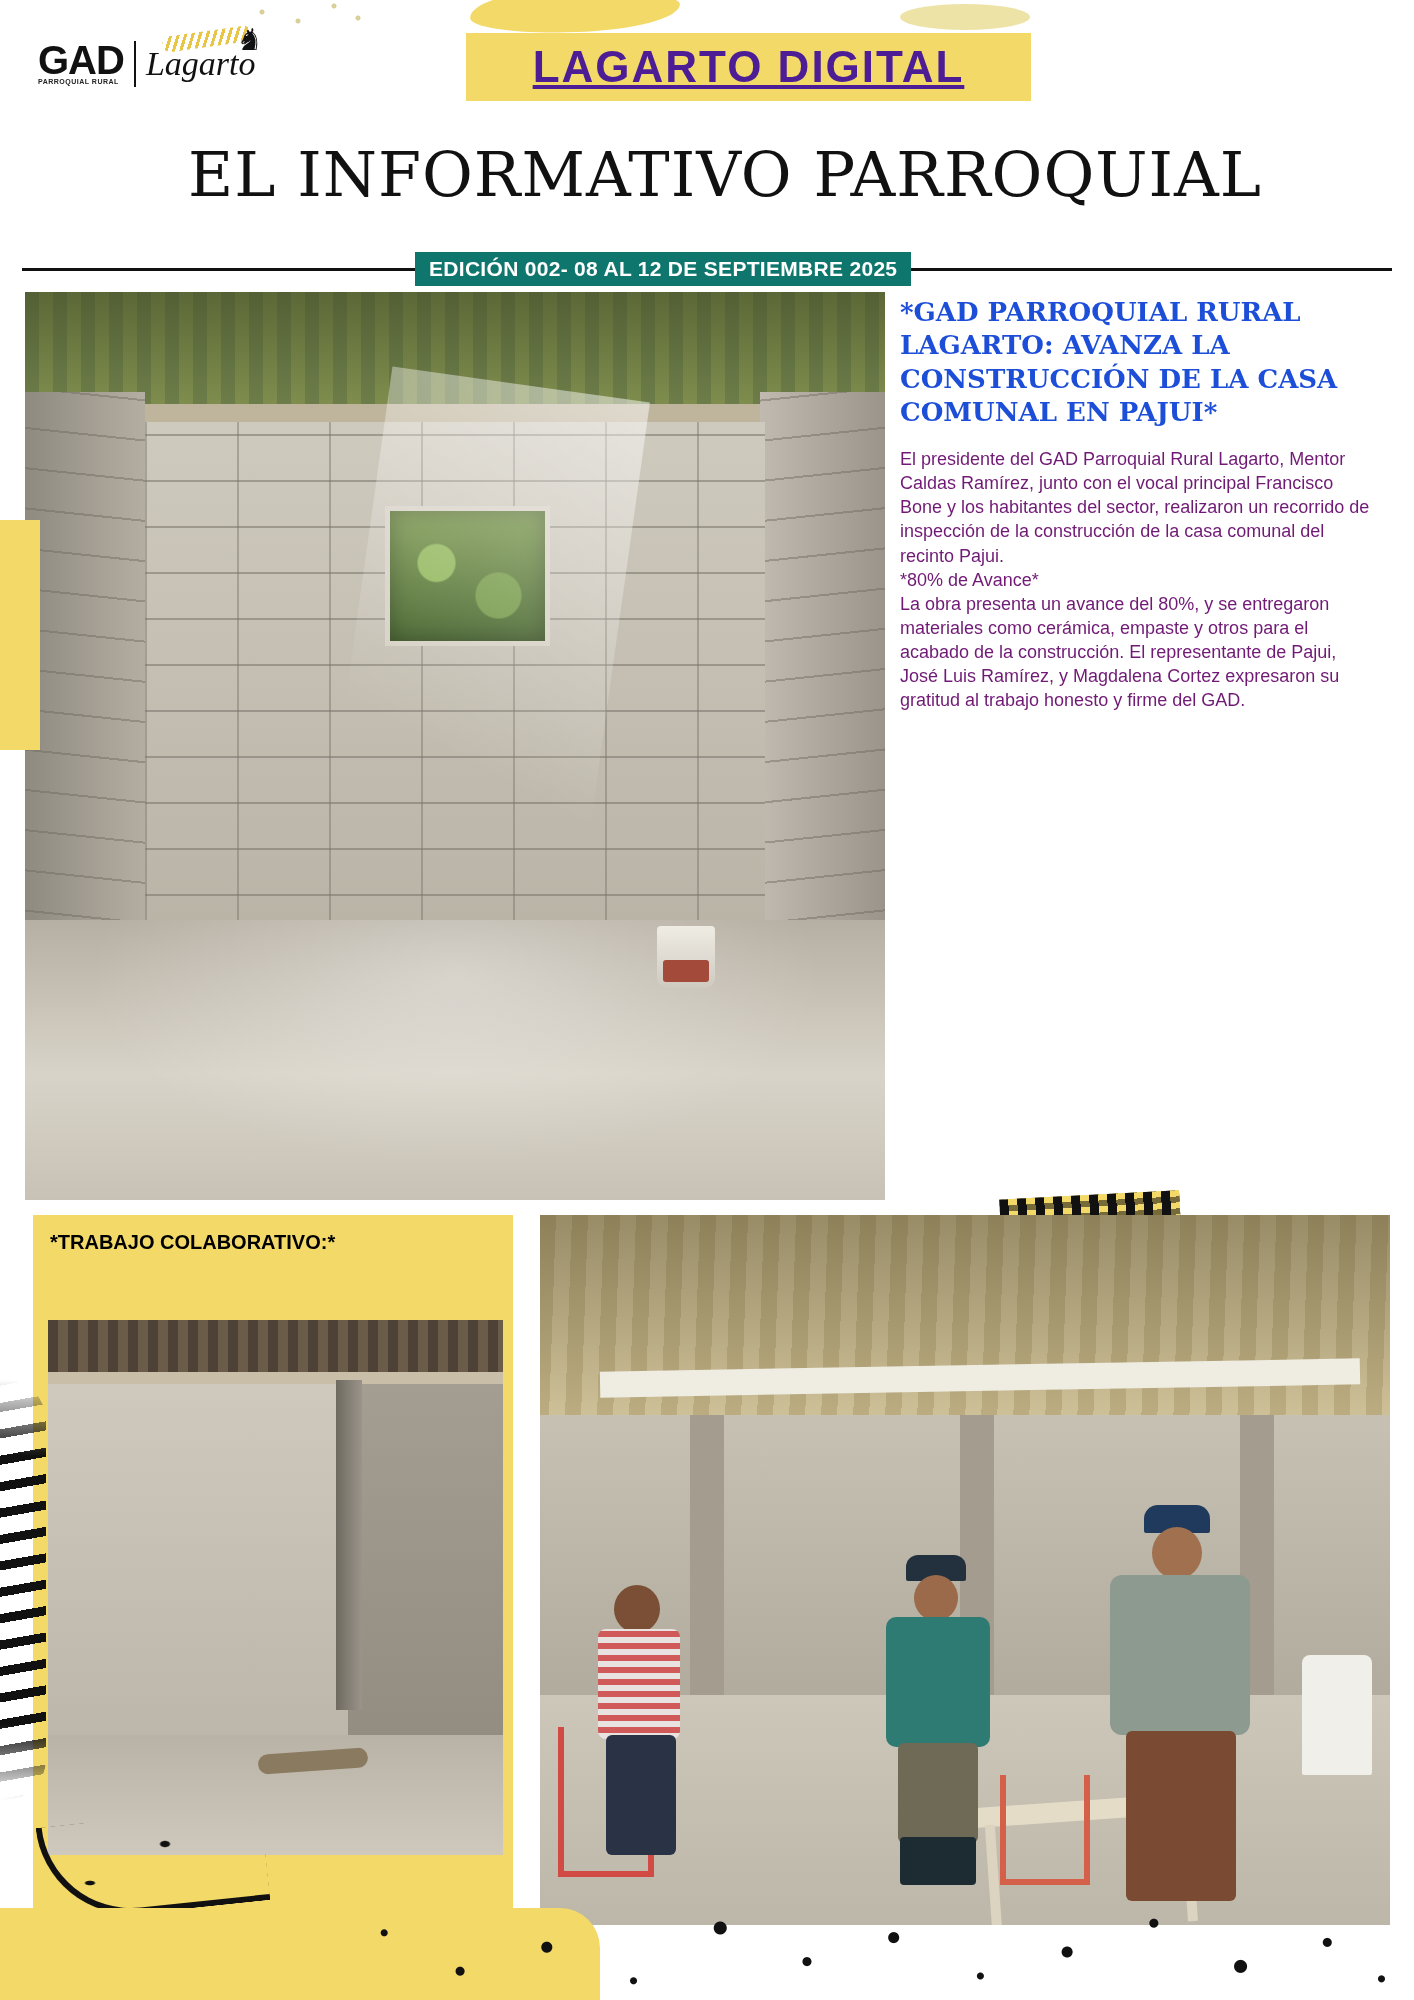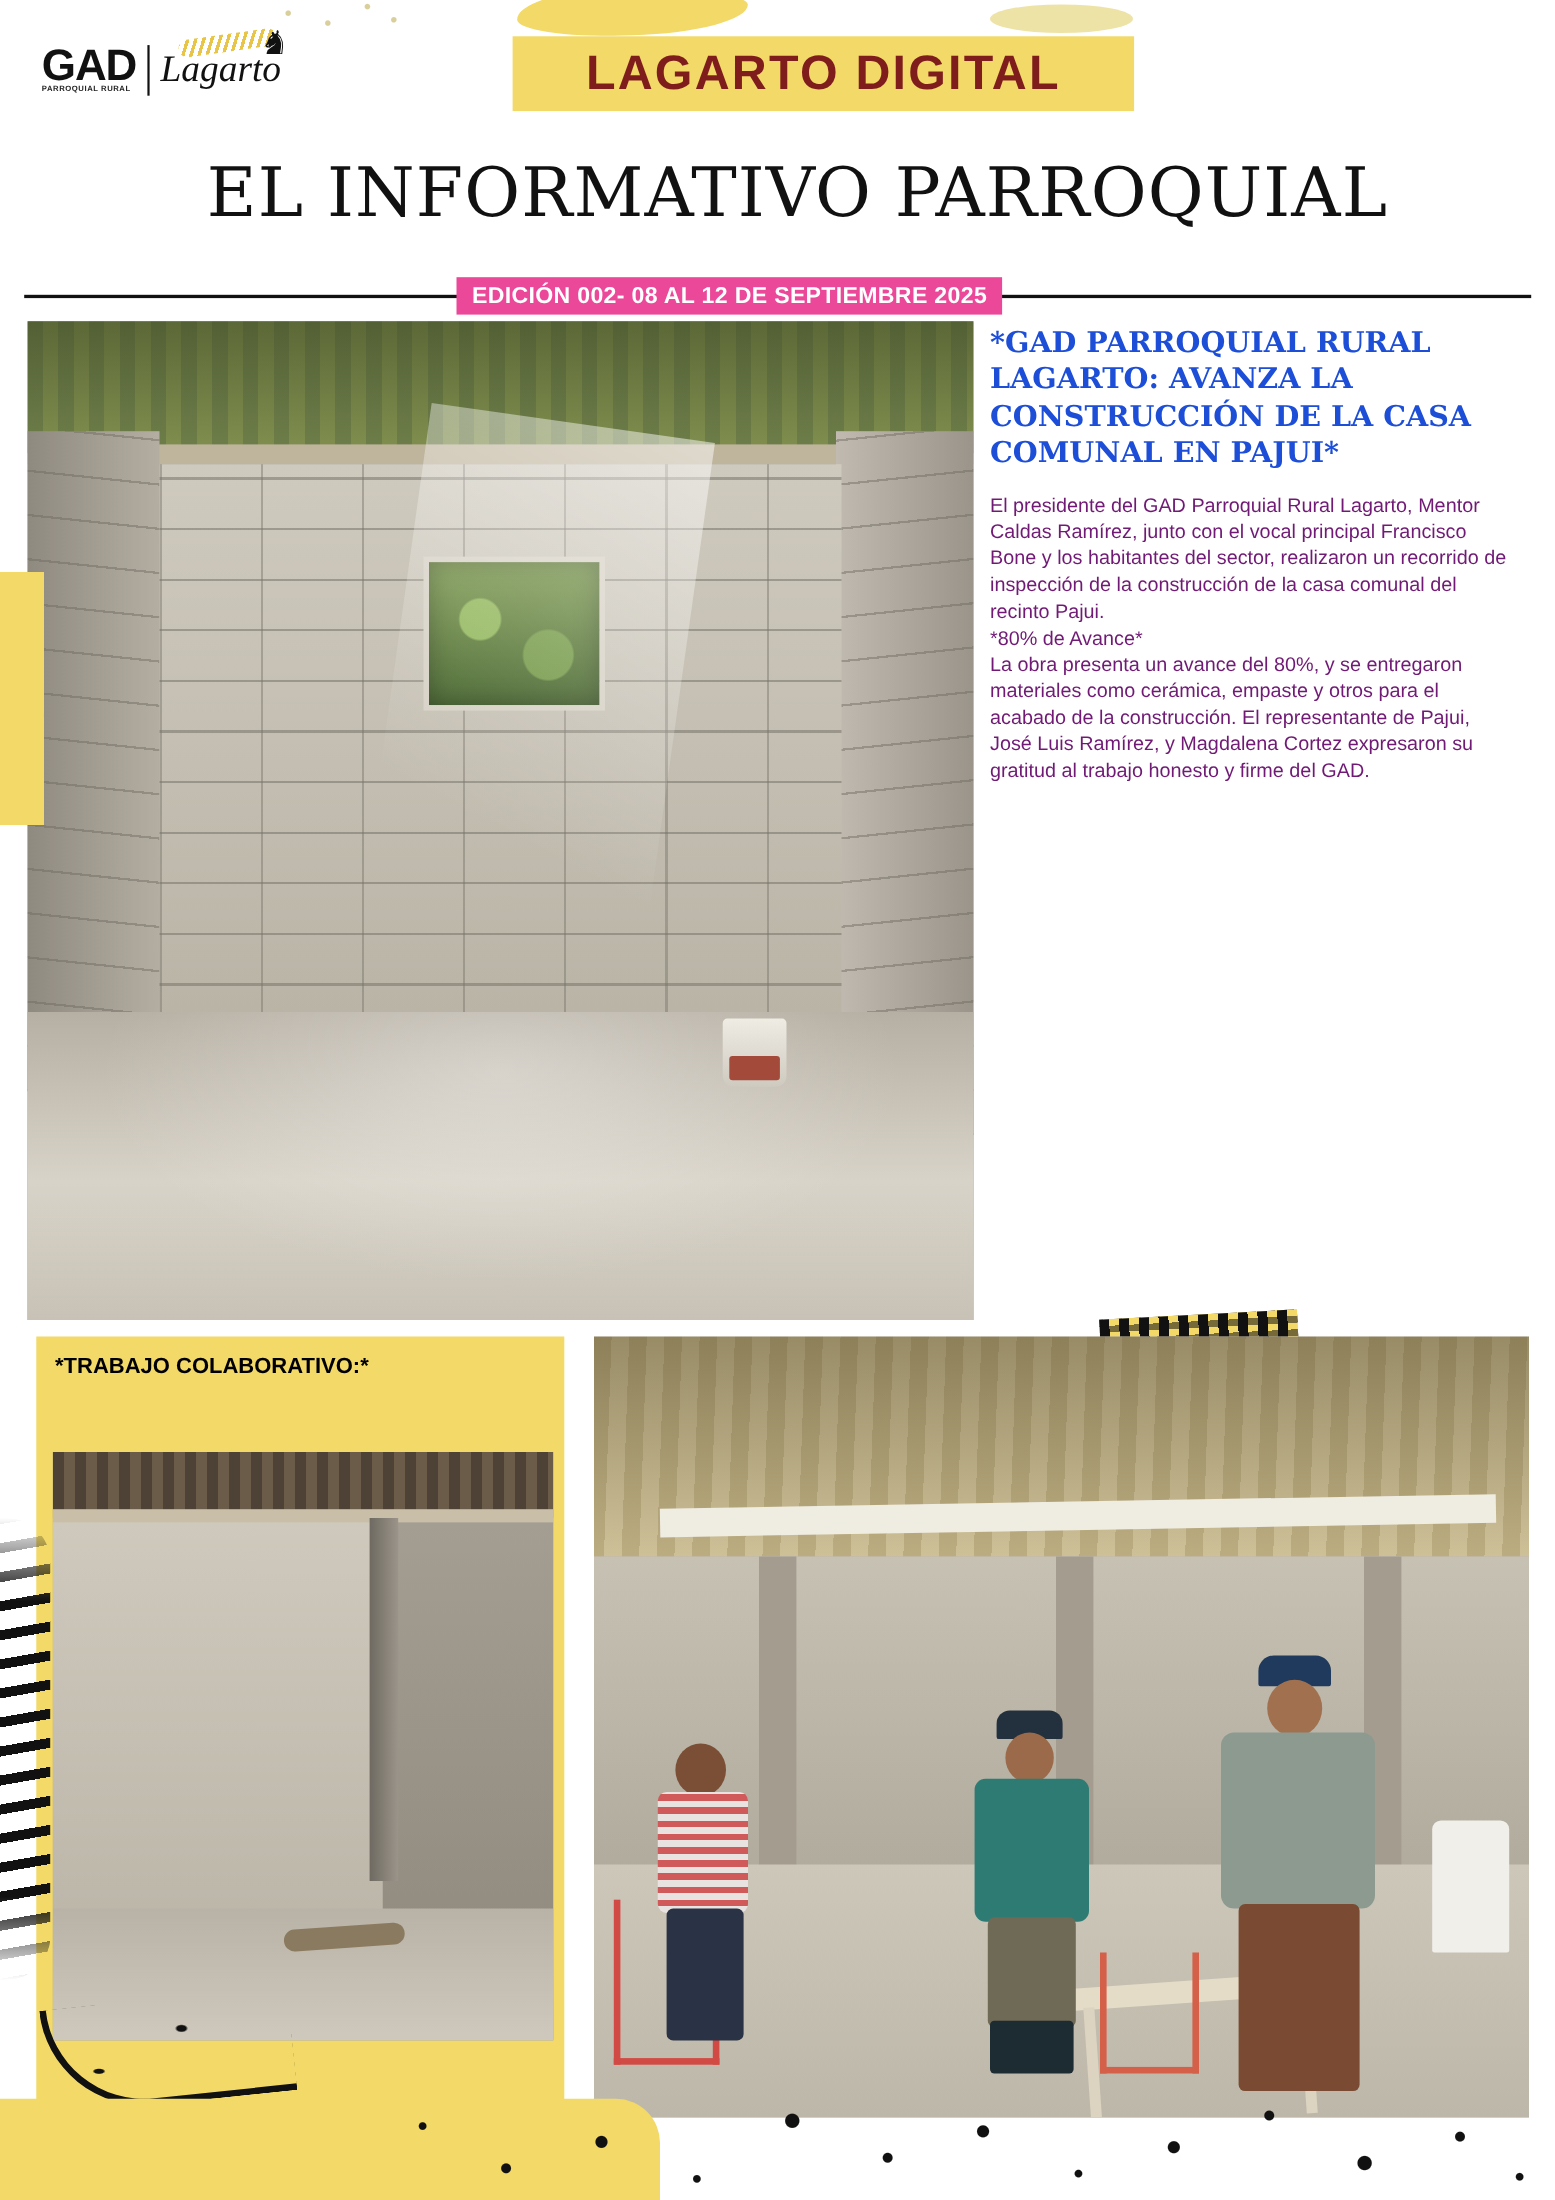--- a/index.html
+++ b/index.html
@@ -99,22 +99,23 @@
     position: absolute;
     top: 33px; left: 466px;
     width: 565px; height: 68px;
     background: #f2d968;
     display: flex; align-items: center; justify-content: center;
   }
   .title-badge span {
     font-size: 44px;
     font-weight: bold;
     letter-spacing: 2px;
-    color: #7f1d1d;
+    color: #4c1d95;
     font-family: "Liberation Sans", sans-serif;
+    text-decoration: underline;
   }
 
   .main-title {
     position: absolute;
     top: 138px; left: 0; width: 1414px;
     text-align: center;
     font-family: "DejaVu Serif", serif;
     font-size: 62px;
     letter-spacing: 1px;
     color: #111;
@@ -122,21 +123,21 @@
   }
 
   .rule {
     position: absolute;
     top: 268px; left: 22px; width: 1370px; height: 3px; background: #111;
   }
   .edition {
     position: absolute;
     top: 252px; left: 415px;
     height: 34px;
-    background: #ec4899;
+    background: #0f766e;
     color: #fff;
     display: flex; align-items: center;
     padding: 0 14px;
     font-size: 21px;
     font-weight: bold;
     letter-spacing: .3px;
     white-space: nowrap;
   }
 
   

